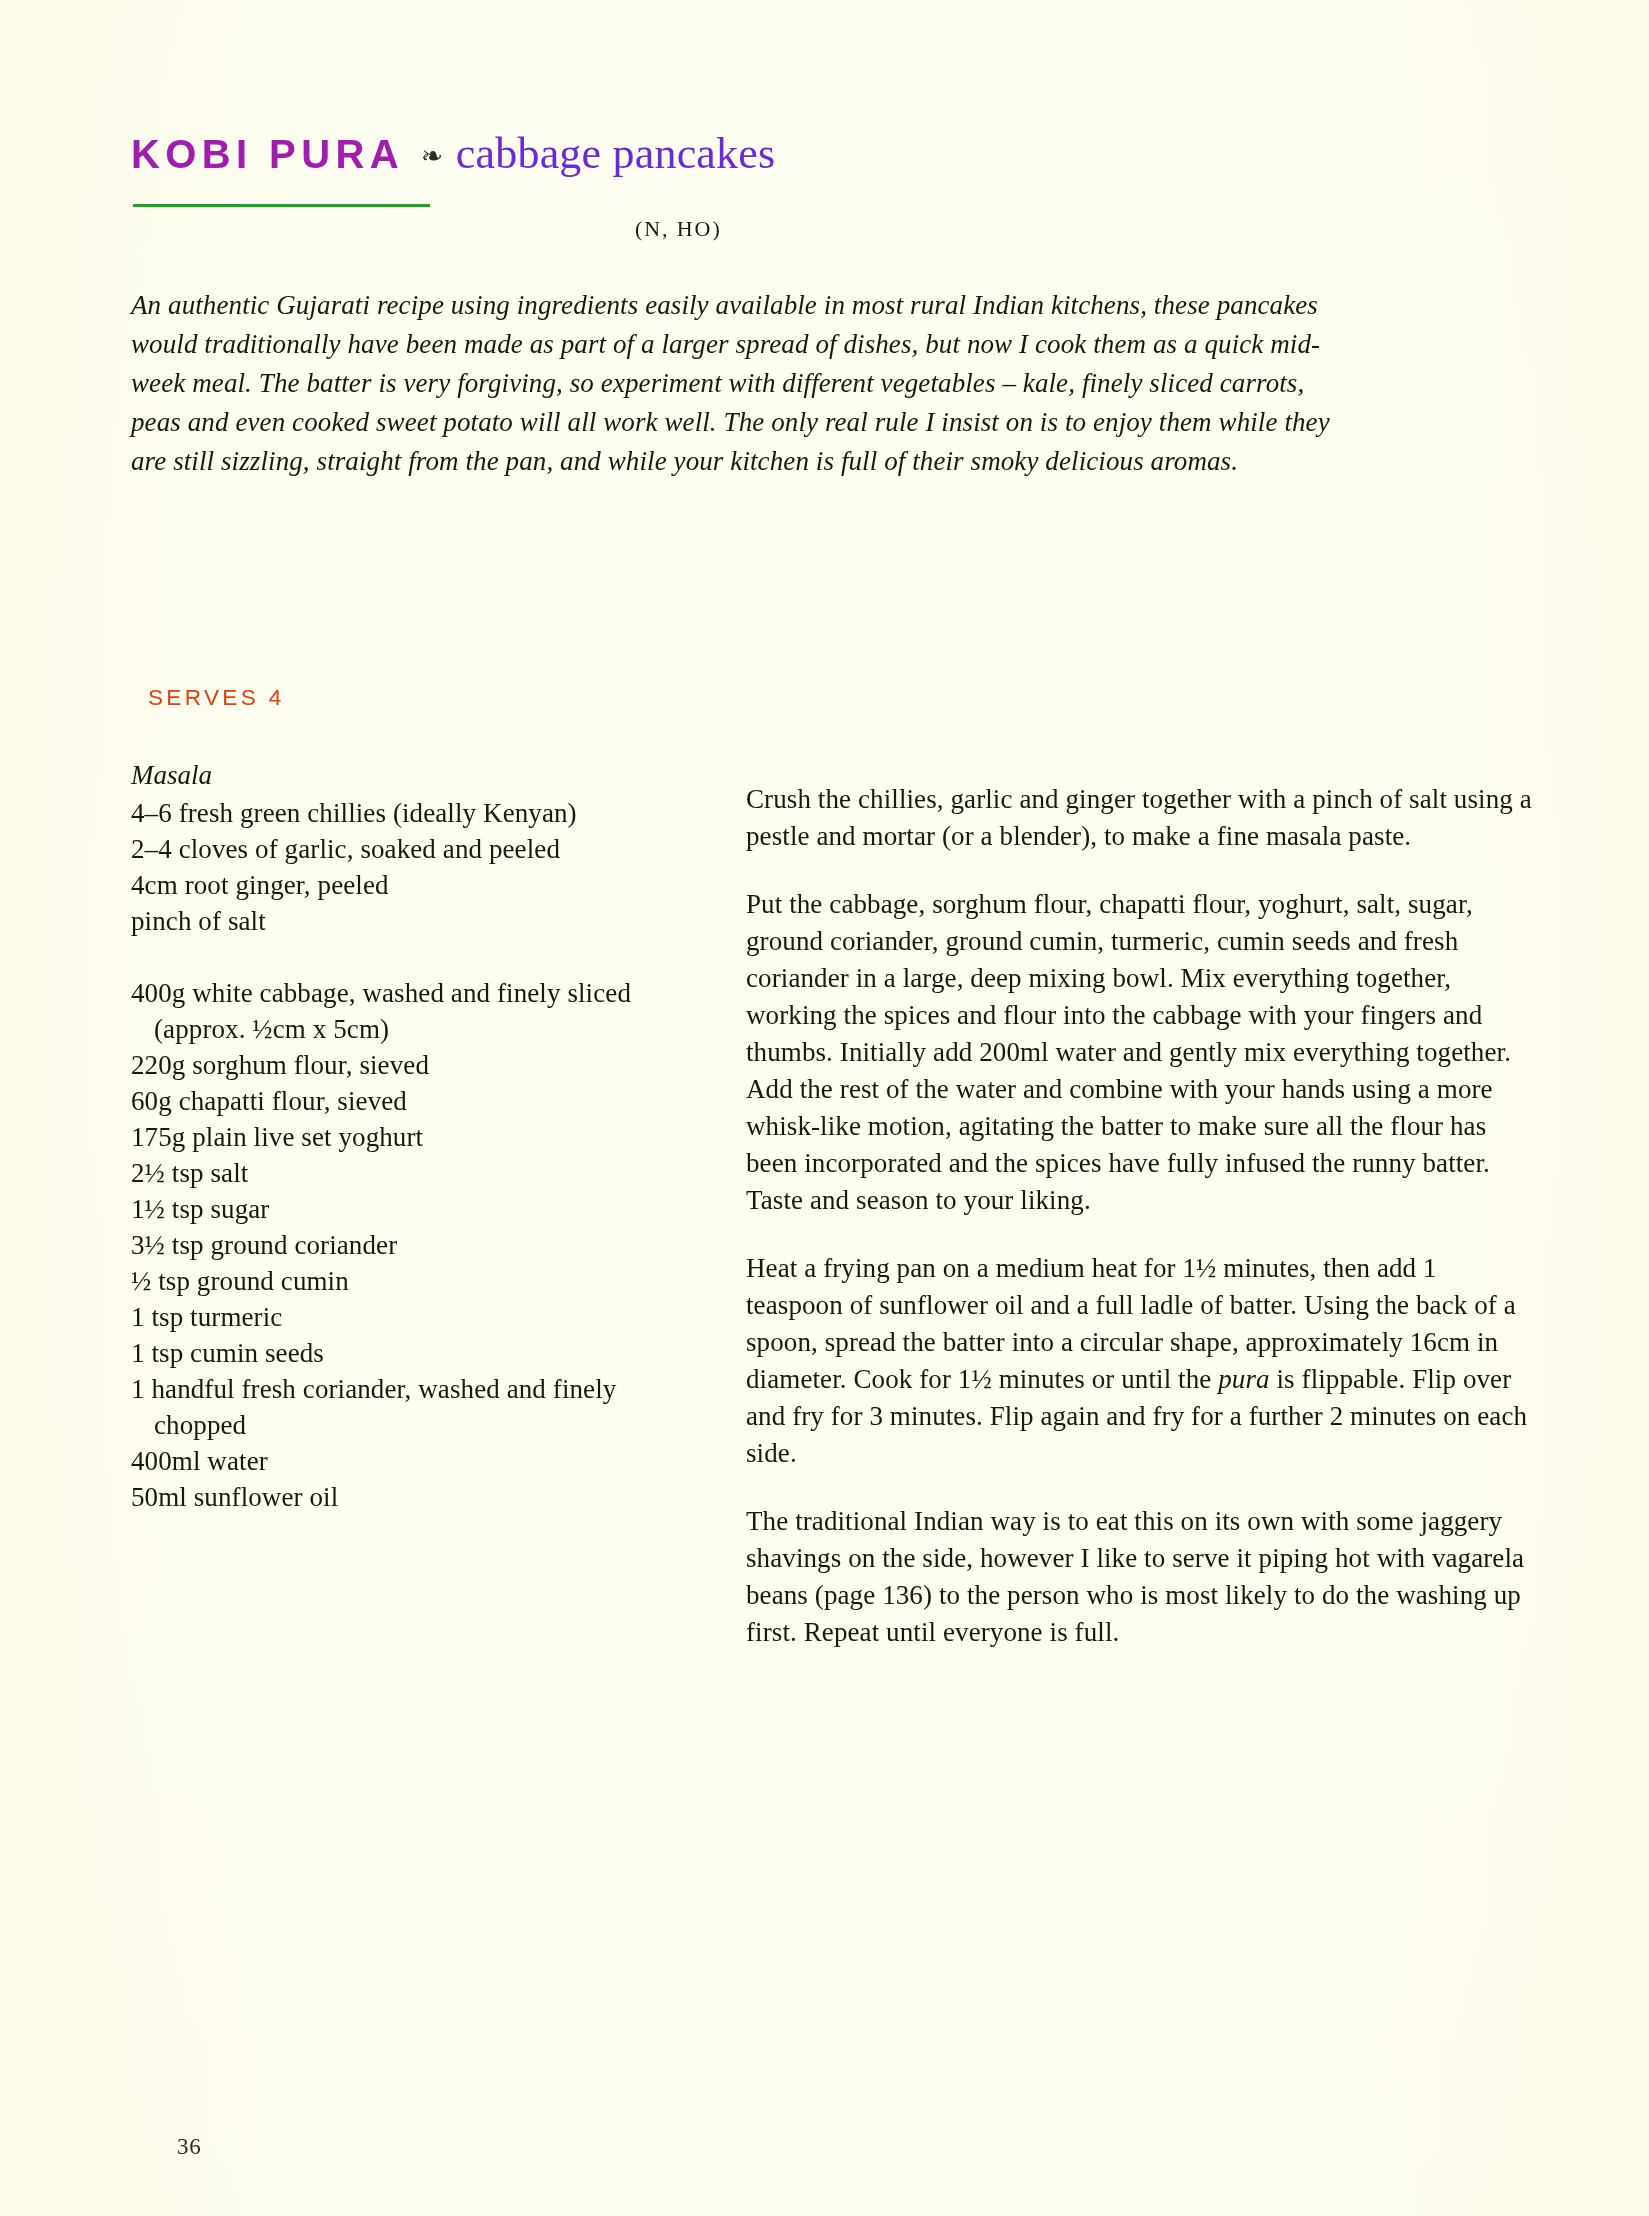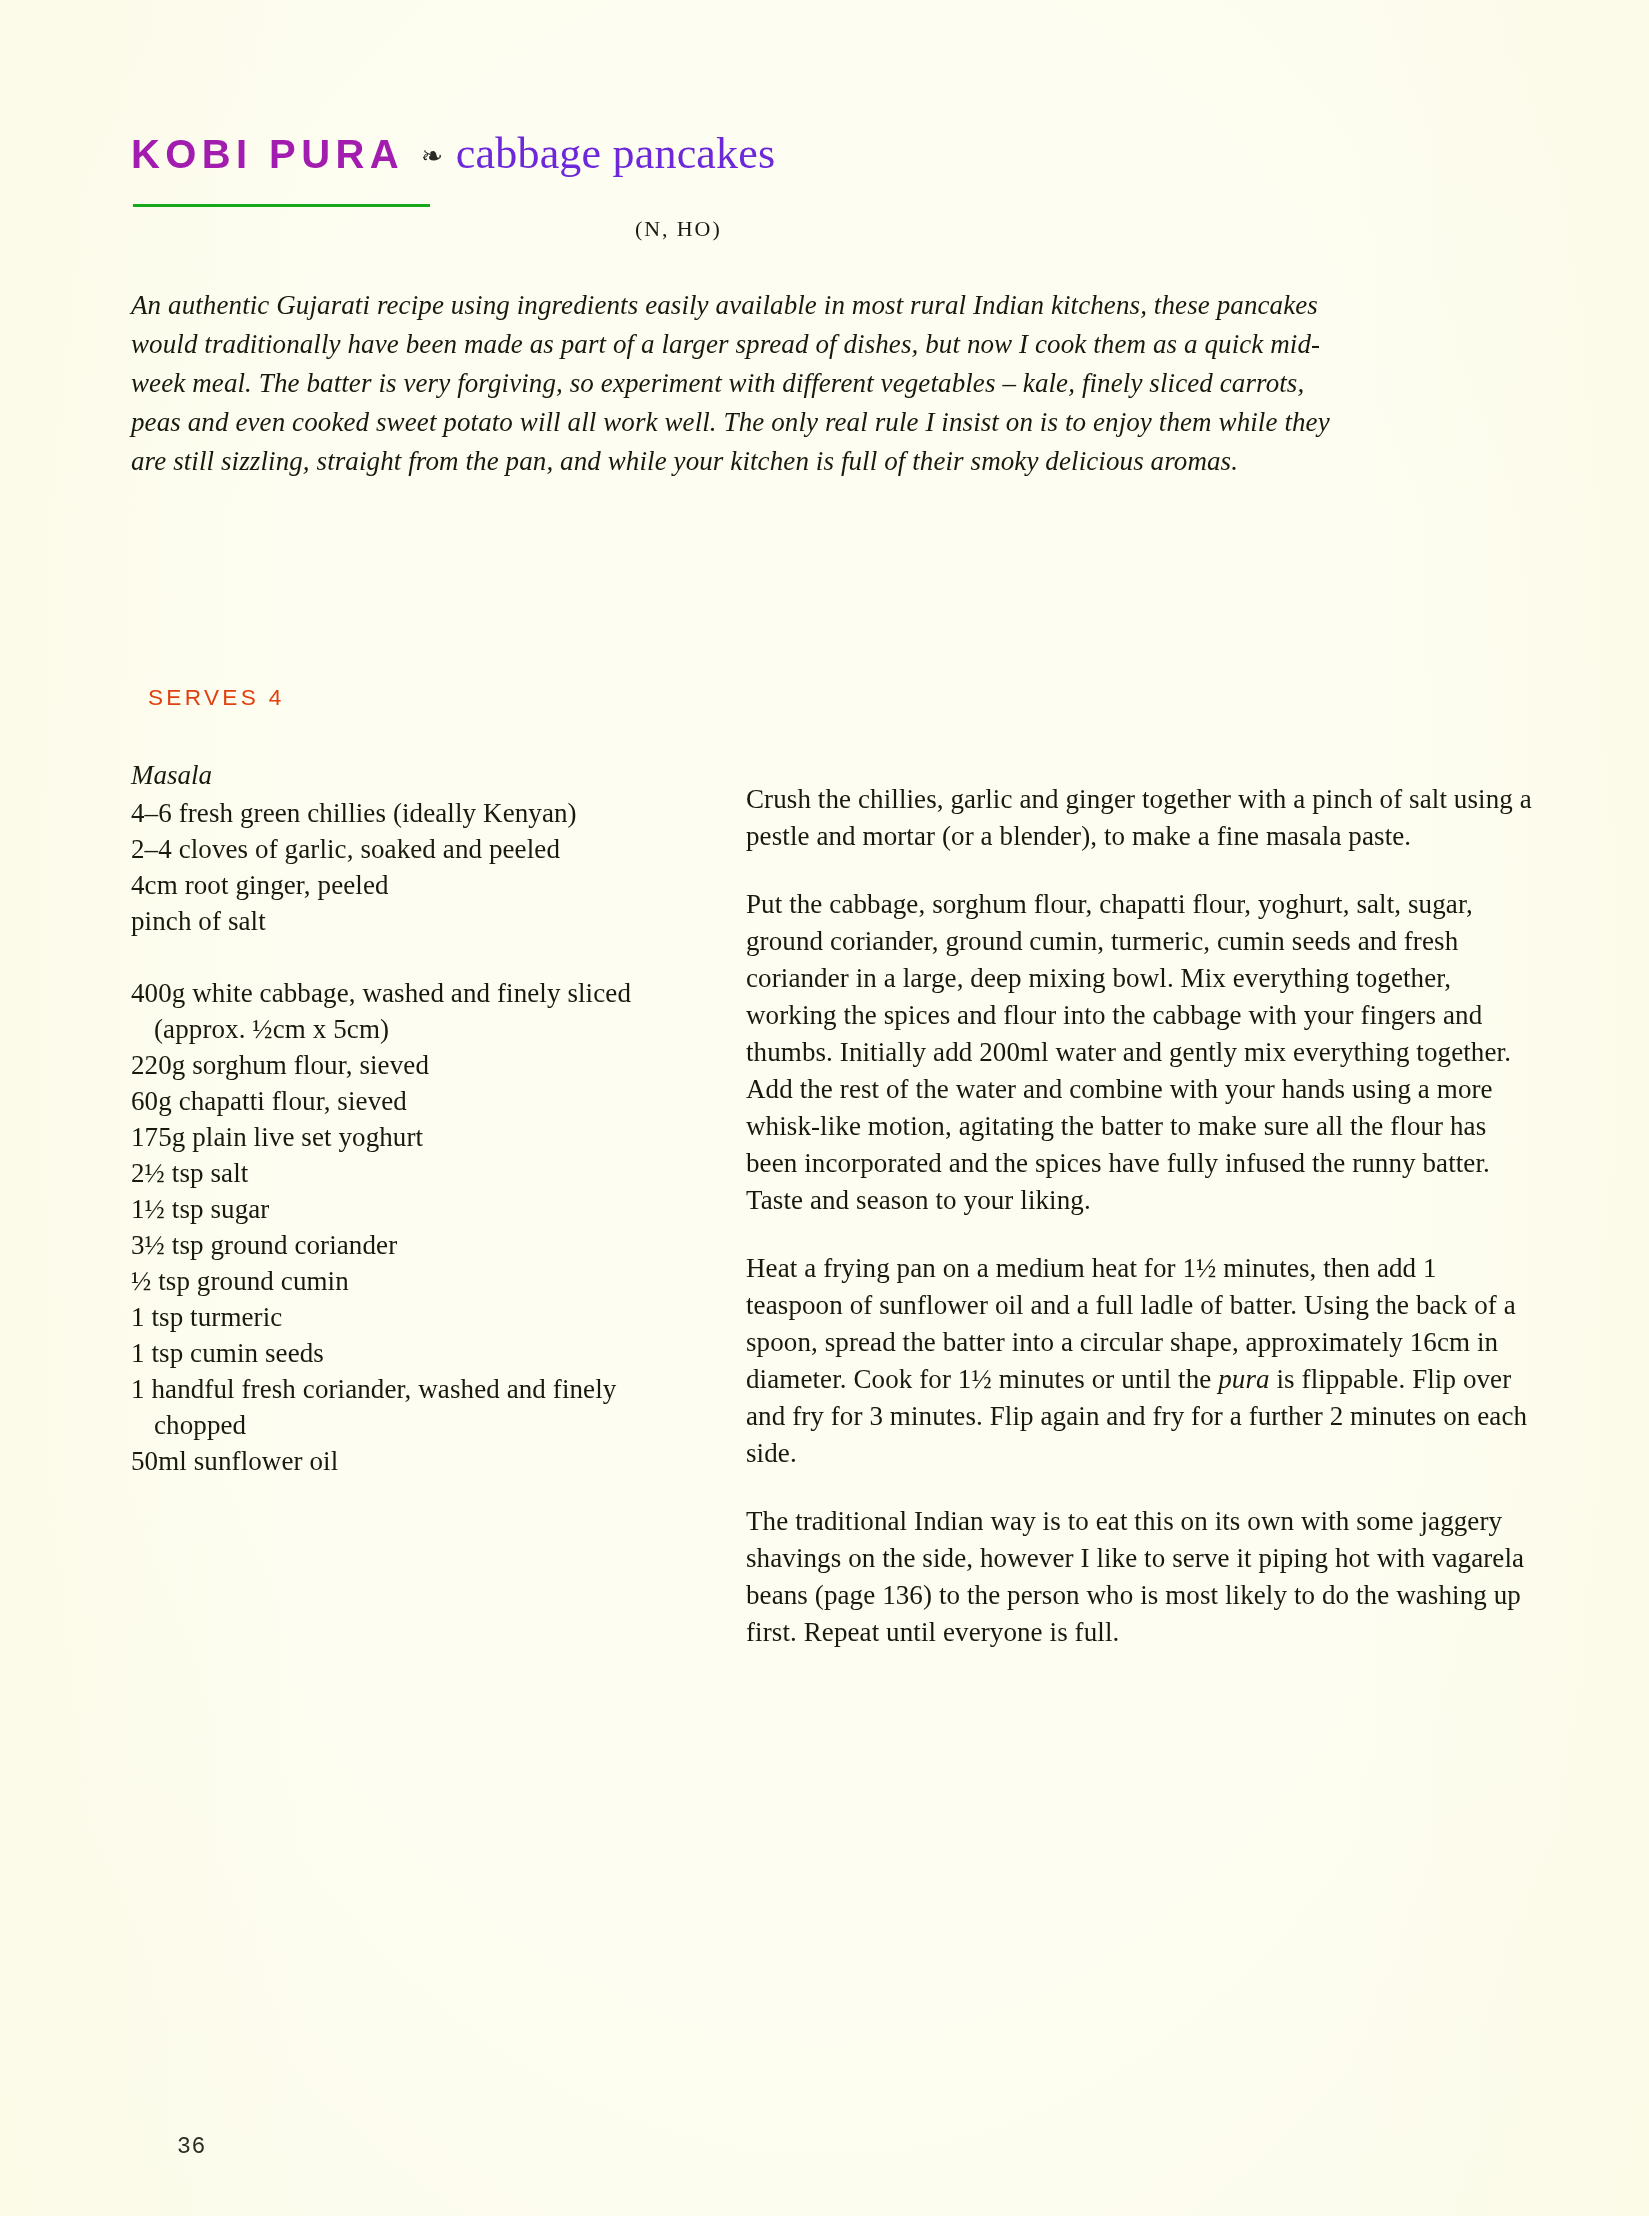--- a/index.html
+++ b/index.html
@@ -172,21 +172,21 @@
     margin: 0 0 31px 0;
     letter-spacing: 0.1px;
   }
   .method-p em { }
 
   
   .folio {
     position: absolute;
     left: 177px;
     top: 2134px;
-    font-family: Liberation Mono, monospace;
+    font-family: Liberation Serif, serif;
     font-size: 23px;
     color: #2c2c24;
     letter-spacing: 0.8px;
   }
 </style>
 </head>
 <body>
 
 <div class="page">
   <div class="paper-tint"></div>
@@ -226,20 +226,21 @@
             <li class="ing-item">220g sorghum flour, sieved</li>
             <li class="ing-item">60g chapatti flour, sieved</li>
             <li class="ing-item">175g plain live set yoghurt</li>
             <li class="ing-item">2½ tsp salt</li>
             <li class="ing-item">1½ tsp sugar</li>
             <li class="ing-item">3½ tsp ground coriander</li>
             <li class="ing-item">½ tsp ground cumin</li>
             <li class="ing-item">1 tsp turmeric</li>
             <li class="ing-item">1 tsp cumin seeds</li>
             <li class="ing-item">1 handful fresh coriander, washed and finely chopped</li>
+            <li class="ing-item">400ml water</li>
             <li class="ing-item">50ml sunflower oil</li>
           </ul>
       </div>
 
       <div class="col-method" id="method-column">
           <p class="method-p">Crush the chillies, garlic and ginger together with a pinch of salt using a pestle and mortar (or a blender), to make a fine masala paste.</p>
           <p class="method-p">Put the cabbage, sorghum flour, chapatti flour, yoghurt, salt, sugar, ground coriander, ground cumin, turmeric, cumin seeds and fresh coriander in a large, deep mixing bowl. Mix everything together, working the spices and flour into the cabbage with your fingers and thumbs. Initially add 200ml water and gently mix everything together. Add the rest of the water and combine with your hands using a more whisk-like motion, agitating the batter to make sure all the flour has been incorporated and the spices have fully infused the runny batter. Taste and season to your liking.</p>
           <p class="method-p">Heat a frying pan on a medium heat for 1½ minutes, then add 1 teaspoon of sunflower oil and a full ladle of batter. Using the back of a spoon, spread the batter into a circular shape, approximately 16cm in diameter. Cook for 1½ minutes or until the <em>pura</em> is flippable. Flip over and fry for 3 minutes. Flip again and fry for a further 2 minutes on each side.</p>
           <p class="method-p">The traditional Indian way is to eat this on its own with some jaggery shavings on the side, however I like to serve it piping hot with vagarela beans (page 136) to the person who is most likely to do the washing up first. Repeat until everyone is full.</p>
         </div>

